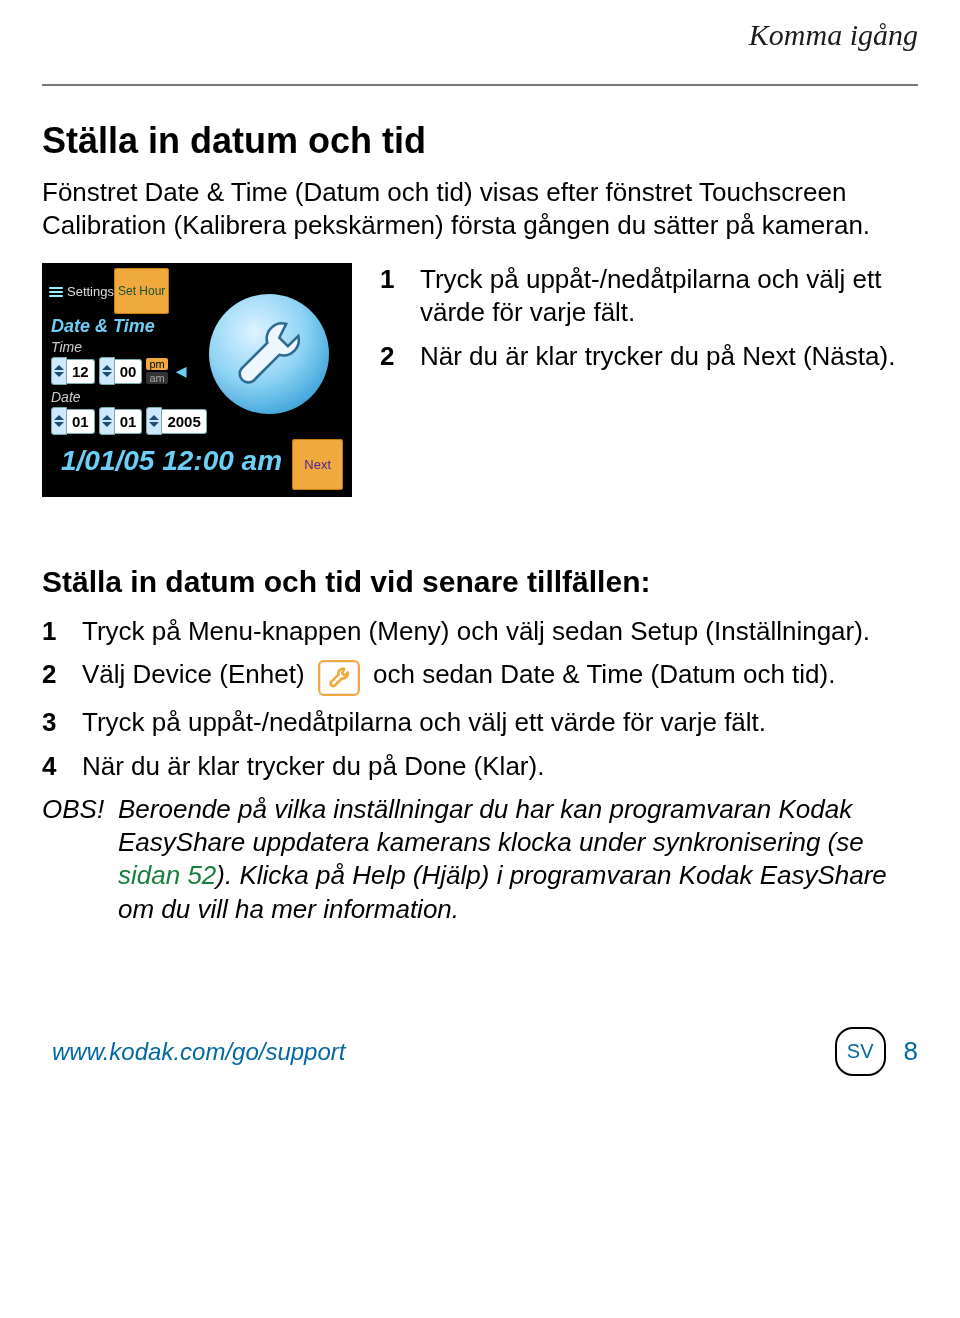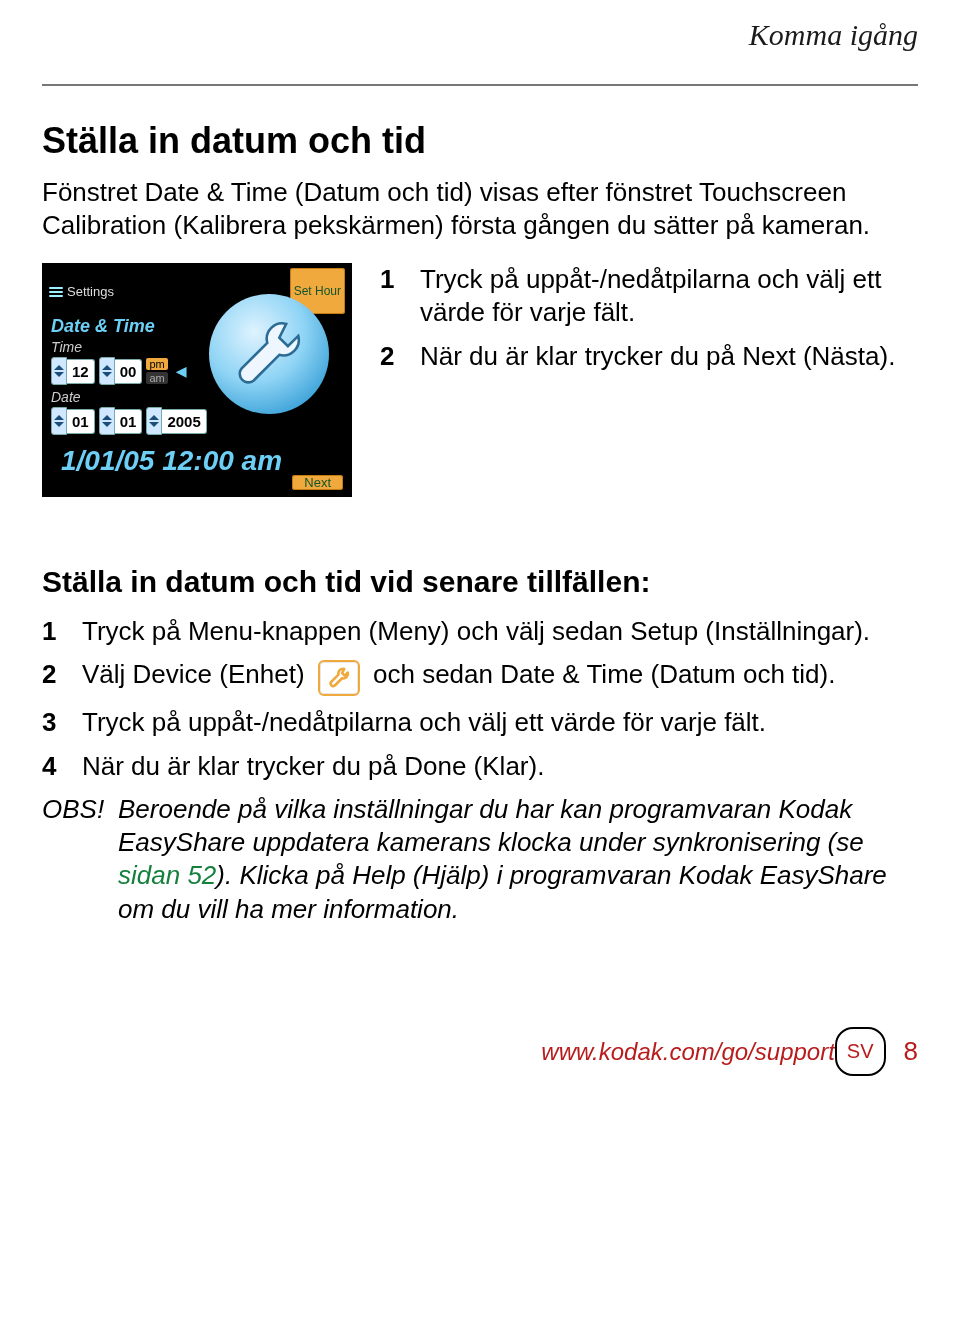--- a/index.html
+++ b/index.html
@@ -5,55 +5,55 @@
   * { box-sizing: border-box; margin: 0; padding: 0; }
   html, body { width: 960px; height: 1318px; background: #fff; font-family: Arial, Helvetica, sans-serif; color: #000; }
   .page { position: relative; width: 960px; height: 1106px; padding: 18px 42px 0 42px; }
   .header-line { border-top: 2px solid #777; margin-top: 44px; }
   .header-area { position: relative; height: 22px; }
   .header-title { position: absolute; right: 0; top: 0; font-style: italic; font-size: 30px; color: #1b1b1b; font-family: Georgia, 'Times New Roman', serif; }
   .h1 { font-size: 36px; font-weight: 700; margin-top: 34px; margin-bottom: 14px; }
   .intro { font-size: 26px; line-height: 1.25; margin-bottom: 22px; }
   .row1 { display: flex; gap: 28px; align-items: flex-start; }
   .screen { width: 310px; height: 234px; background: #000; border: 1px solid #000; position: relative; font-family: Arial, sans-serif; }
-  .scr-top { display: flex; justify-content: space-between; align-items: center; padding: 4px 6px 0 6px; color: #ddd; font-size: 13px; }
+  .scr-top { display: flex; justify-content: flex-start; align-items: center; padding: 4px 6px 0 6px; color: #ddd; font-size: 13px; }
   .scr-top .left { display: flex; align-items: center; gap: 4px; }
   .hamburger { width: 14px; height: 12px; display: inline-block; }
   .hamburger span { display:block; height:2px; background:#9cf0ff; margin:2px 0; border-radius:1px; }
   .sethour { background:#f0a93c; color:#14532d; font-size:12px; padding:16px 4px; border-radius:3px; box-shadow: inset 0 0 0 1px #c37a12; }
   .scr-dt { color:#6dcff6; font-weight:700; font-size:18px; padding: 2px 8px 0 8px; font-style: italic; }
   .scr-label { color:#ccc; font-size:14px; padding: 2px 8px 0 8px; font-style: italic; }
   .scr-fields { display:flex; align-items:center; gap:4px; padding: 2px 8px; }
   .spinner { display:flex; flex-direction:row; align-items:center; }
   .arrows { display:flex; flex-direction:column; justify-content:center; width:16px; height:28px; background:#cfe8ff; border-radius:3px 0 0 3px; border:1px solid #7aa; }
   .arrows .a { width:0;height:0;border-left:5px solid transparent;border-right:5px solid transparent; margin:1px auto; }
   .arrows .up { border-bottom:5px solid #1a4d7a; }
   .arrows .dn { border-top:5px solid #1a4d7a; }
   .valbox { background:#fff; color:#000; font-weight:700; font-size:15px; padding:3px 5px; border:1px solid #7aa; border-left:none; border-radius:0 3px 3px 0; }
   .ampm { display:flex; flex-direction:column; gap:2px; }
   .ampm .pm { background:#f0a93c; color:#000; font-size:11px; padding:0 3px; border-radius:2px; }
   .ampm .am { background:#333; color:#aaa; font-size:11px; padding:0 3px; border-radius:2px; }
   .tri { color:#6dcff6; font-size:14px; margin-left:4px; }
   .bigline { color:#6dcff6; font-size:28px; font-weight:700; font-style: italic; padding: 8px 10px 0 18px; }
-  .nextbtn { position:absolute; right:8px; bottom:6px; background:#f0a93c; color:#14532d; font-size:13px; padding:0 12px; border-radius:3px; box-shadow: inset 0 0 0 1px #c37a12; }
+  .nextbtn { position:absolute; right:8px; bottom:6px; background:#f0a93c; color:#4c1d95; font-size:13px; padding:18px 12px; border-radius:3px; box-shadow: inset 0 0 0 1px #c37a12; }
   .wrench-area { position:absolute; right:12px; top:30px; width:130px; height:130px; }
   .wrench-circle { width:120px; height:120px; border-radius:60px; background: radial-gradient(circle at 38% 32%, #dff3ff 0%, #8fd4f5 45%, #3ca2d8 80%, #1d6a9a 100%); display:flex; align-items:center; justify-content:center; }
   .wrench-svg { width:86px; height:86px; }
 
   .steps-right { flex: 1; }
   .step { display:flex; gap:16px; font-size:26px; line-height:1.28; margin-bottom: 10px; }
   .step .num { font-weight:700; min-width: 24px; }
   .h2 { font-size:30px; font-weight:700; margin-top: 68px; margin-bottom: 16px; }
   .body-steps { margin-top: 6px; }
   .inline-icon { display:inline-flex; align-items:center; justify-content:center; width:42px; height:36px; background:#fff; border:2px solid #f0a93c; border-radius:6px; vertical-align:-8px; margin: 0 6px; box-shadow: inset 0 0 0 1px #e8e8e8; }
   .inline-icon svg { width:26px; height:26px; }
   .obs-row { display:flex; gap:18px; font-size:26px; line-height:1.28; margin-top:10px; font-style: italic; }
   .obs-label { font-style: italic; min-width:58px; }
   .link { color:#15803d; }
-  .footer { position:absolute; bottom:30px; left:52px; right:42px; display:flex; justify-content:flex-end; align-items:center; font-size:24px; font-style: italic; color:#b91c1c; }
+  .footer { position:absolute; bottom:30px; left:52px; right:42px; display:flex; justify-content:space-between; align-items:center; font-size:24px; font-style: italic; color:#0369a1; }
   .sv-badge { display:inline-flex; align-items:center; gap:18px; }
   .sv-pill { border:2px solid #000; border-radius:18px; padding: 11px 10px; font-style:normal; font-weight:400; font-size:20px; }
   .pnum { font-style:normal; font-size:26px; }
 </style>
 </head>
 <body>
 
 <div class="page">
 
   <div class="header-area">

